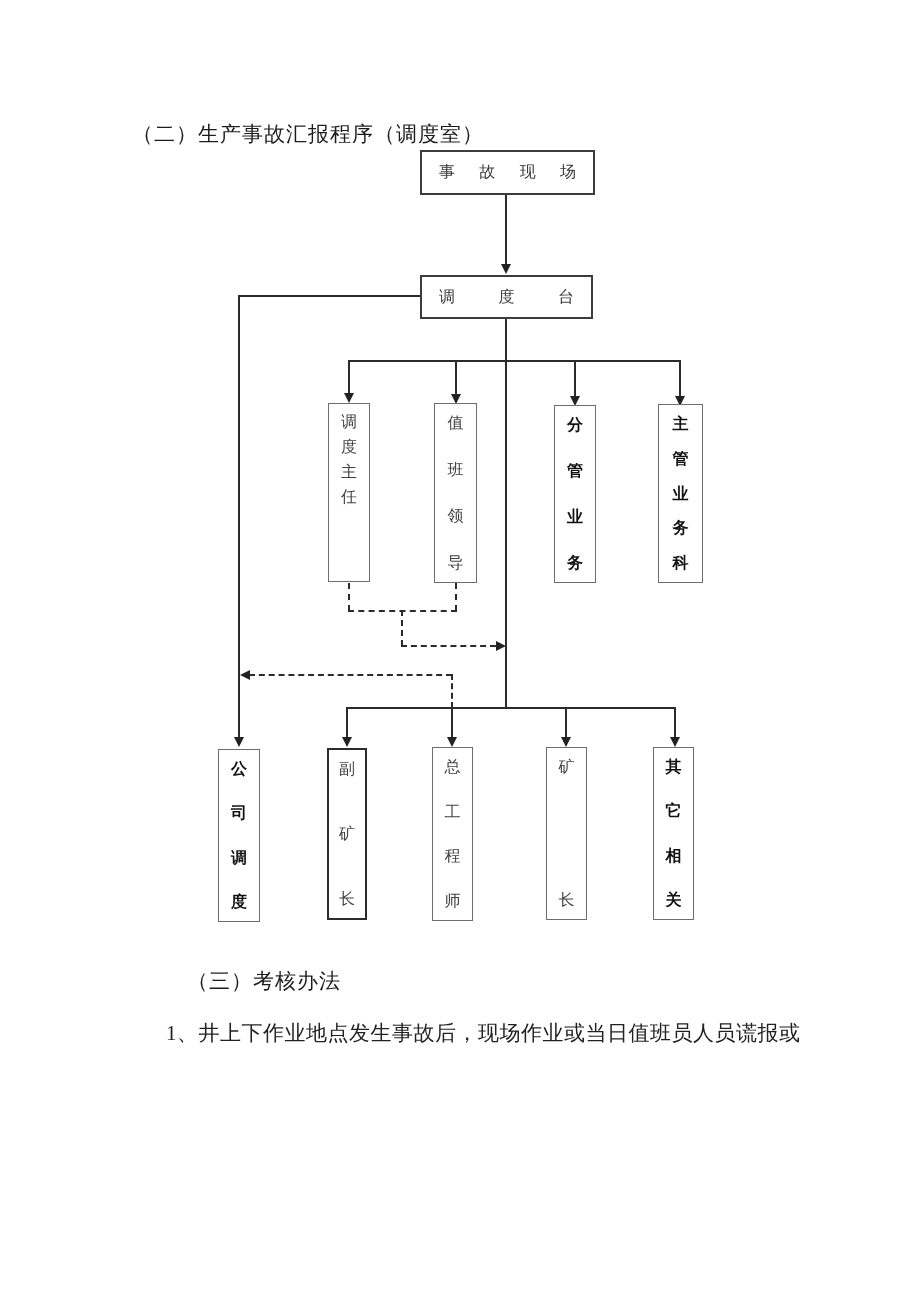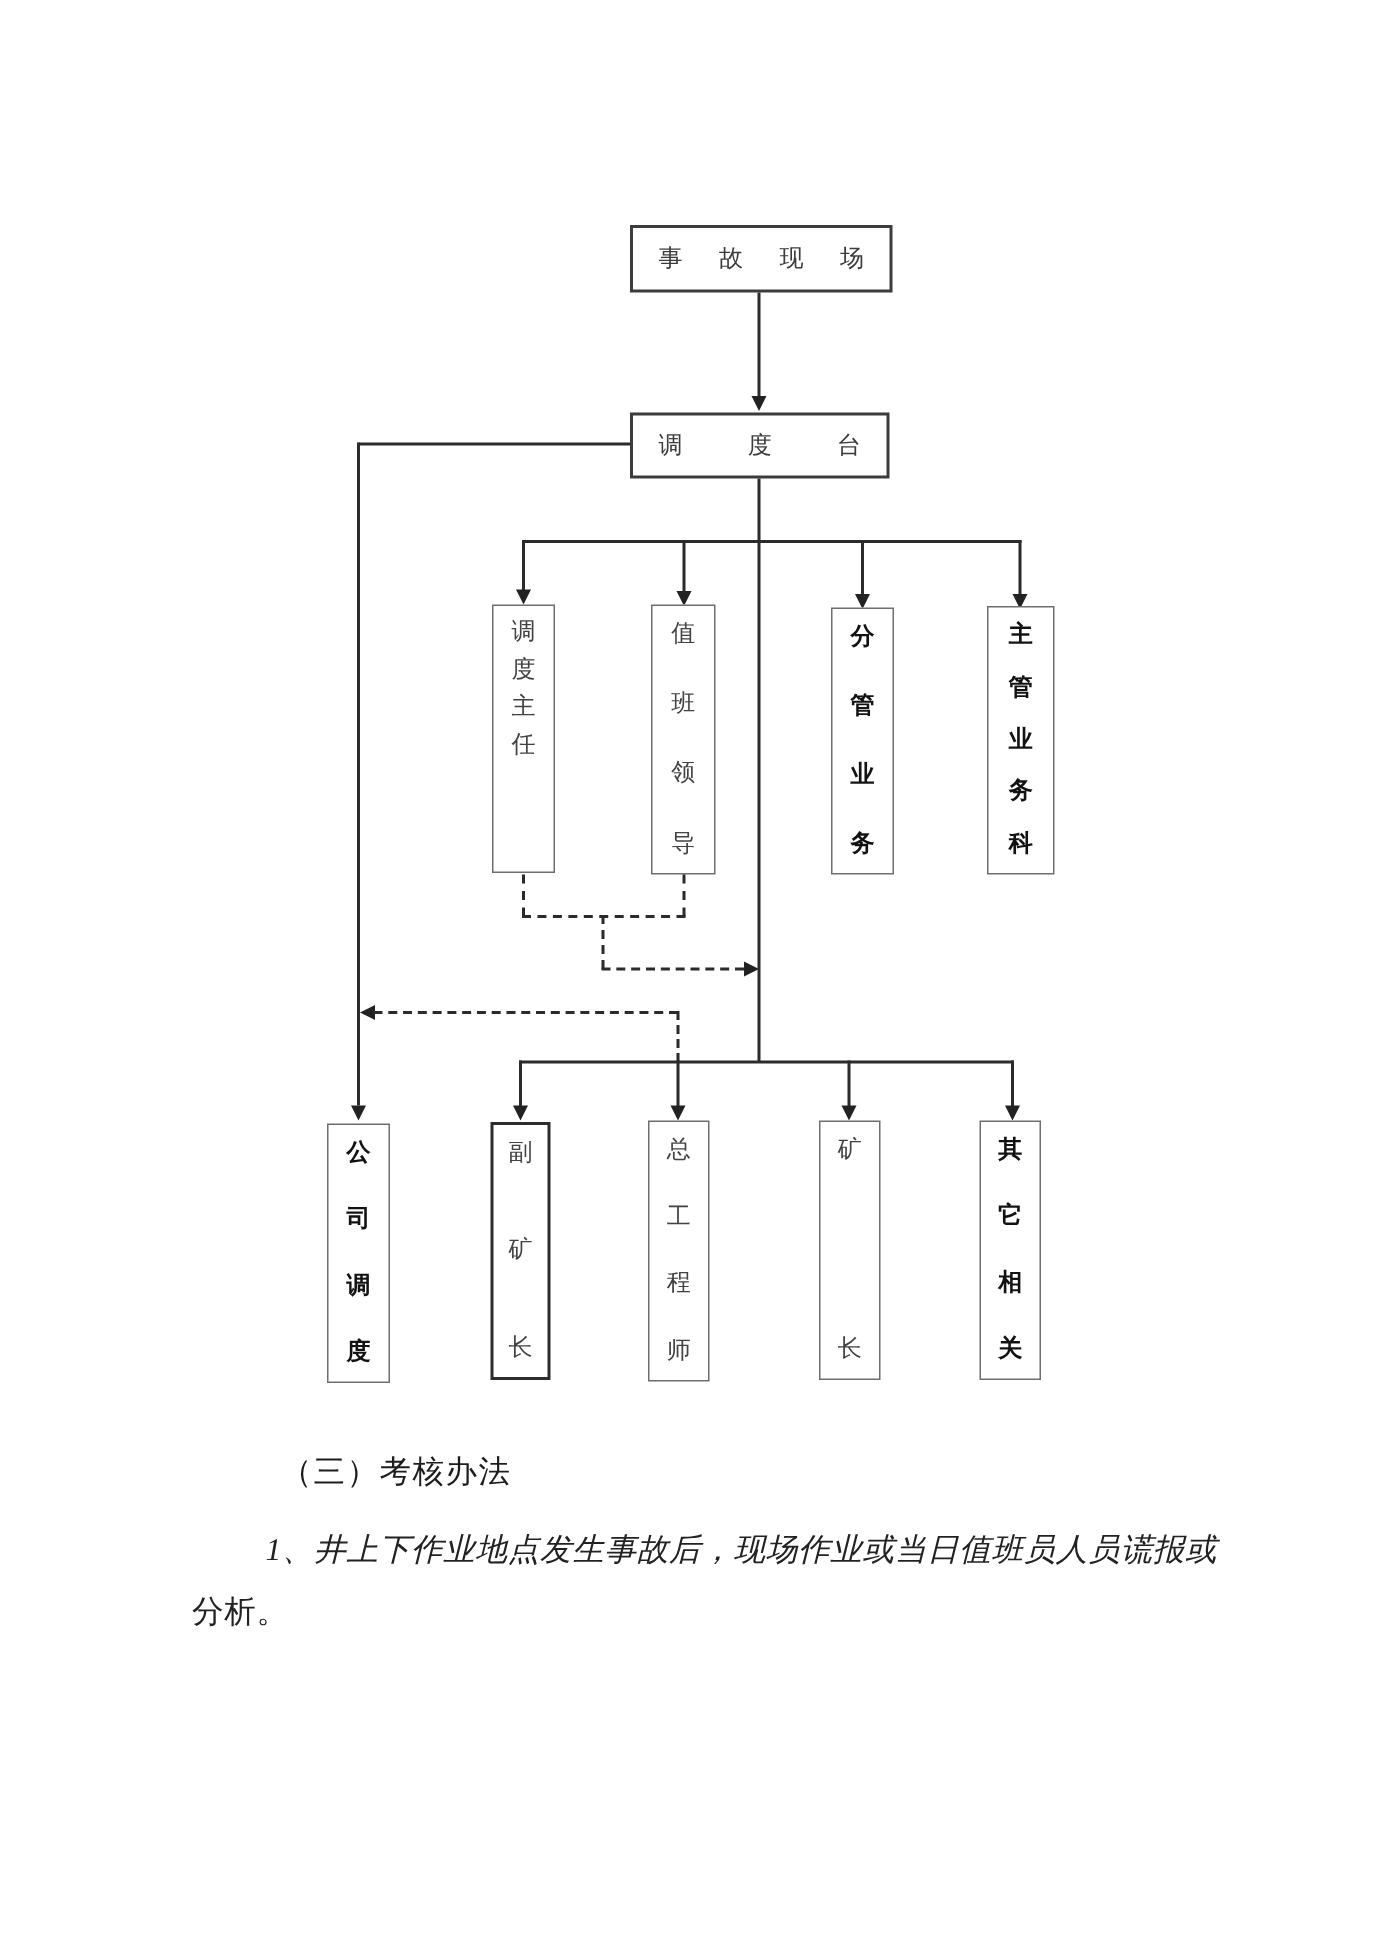--- a/index.html
+++ b/index.html
@@ -28,27 +28,28 @@
   .lnv{position:absolute;width:2px;background:#2b2b2b;}
   .dlh{position:absolute;height:0;border-top:2px dashed #2b2b2b;}
   .dlv{position:absolute;width:0;border-left:2px dashed #2b2b2b;}
   
   .ahd{position:absolute;width:0;height:0;border-left:5px solid transparent;border-right:5px solid transparent;border-top:10px solid #222;}
   .ahr{position:absolute;width:0;height:0;border-top:5px solid transparent;border-bottom:5px solid transparent;border-left:10px solid #222;}
   .ahl{position:absolute;width:0;height:0;border-top:5px solid transparent;border-bottom:5px solid transparent;border-right:10px solid #222;}
   
   .para{position:absolute;left:128px;top:1013px;width:700px;font-size:21px;color:#222;}
   .pline{line-height:41px;white-space:nowrap;letter-spacing:0.5px;}
-  .pline.first{margin-left:49px;font-style:italic;}
+  .pline.first{margin-left:38px;}
 </style>
 </head>
 <body>
 
 <div class="page">
 
+  <div class="heading" style="left:132px;top:120px;">（二）生产事故汇报程序（调度室）</div>
 
   <div class="abs" style="left:0;top:0;width:920px;height:960px;">
 
     <div class="hbox" style="left:420px;top:150px;width:175px;height:45px;">
         <span class="ch">事</span>
         <span class="ch">故</span>
         <span class="ch">现</span>
         <span class="ch">场</span>
       </div>
 
@@ -151,16 +152,15 @@
         <span class="ch">它</span>
         <span class="ch">相</span>
         <span class="ch">关</span>
       </div>
   </div>
 
   <div class="heading" style="left:187px;top:967px;">（三）考核办法</div>
 
   <div class="para">
     <div class="pline first">1、井上下作业地点发生事故后，现场作业或当日值班员人员谎报或</div>
-    <div class="pline">分析。</div>
   </div>
 
 </div>
 
 </body></html>

